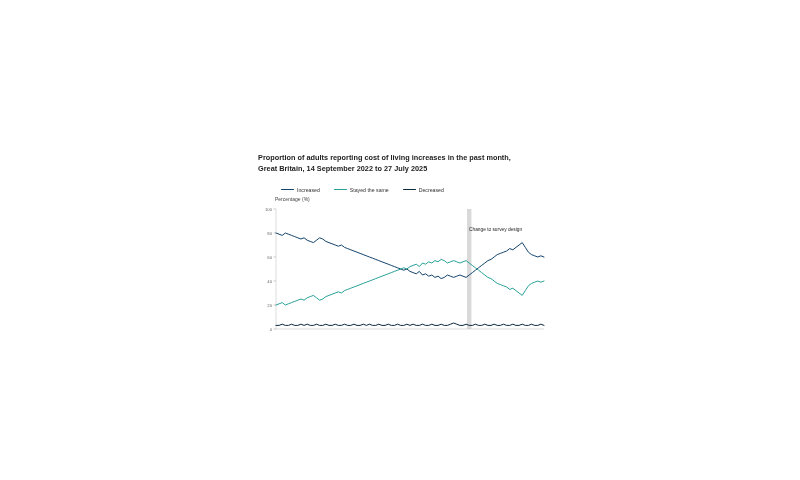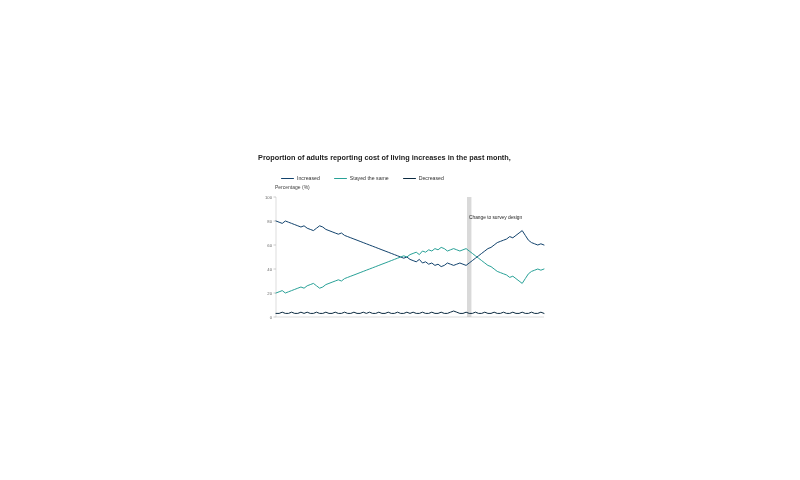--- a/index.html
+++ b/index.html
@@ -73,20 +73,21 @@
     white-space: nowrap;
   }
 </style>
 </head>
 <body>
 
 <div id="figure">
 
   <div class="title-block">
     <span class="title-line">Proportion of adults reporting cost of living increases in the past month,</span>
+    <span class="title-line">Great Britain, 14 September 2022 to 27 July 2025</span>
   </div>
 
   <div class="legend">
     <div class="legend-item">
       <span class="legend-swatch" style="background: rgb(18, 67, 109);"></span>
       <span class="legend-label">Increased</span>
     </div>
     <div class="legend-item">
       <span class="legend-swatch" style="background: rgb(40, 161, 151);"></span>
       <span class="legend-label">Stayed the same</span>

